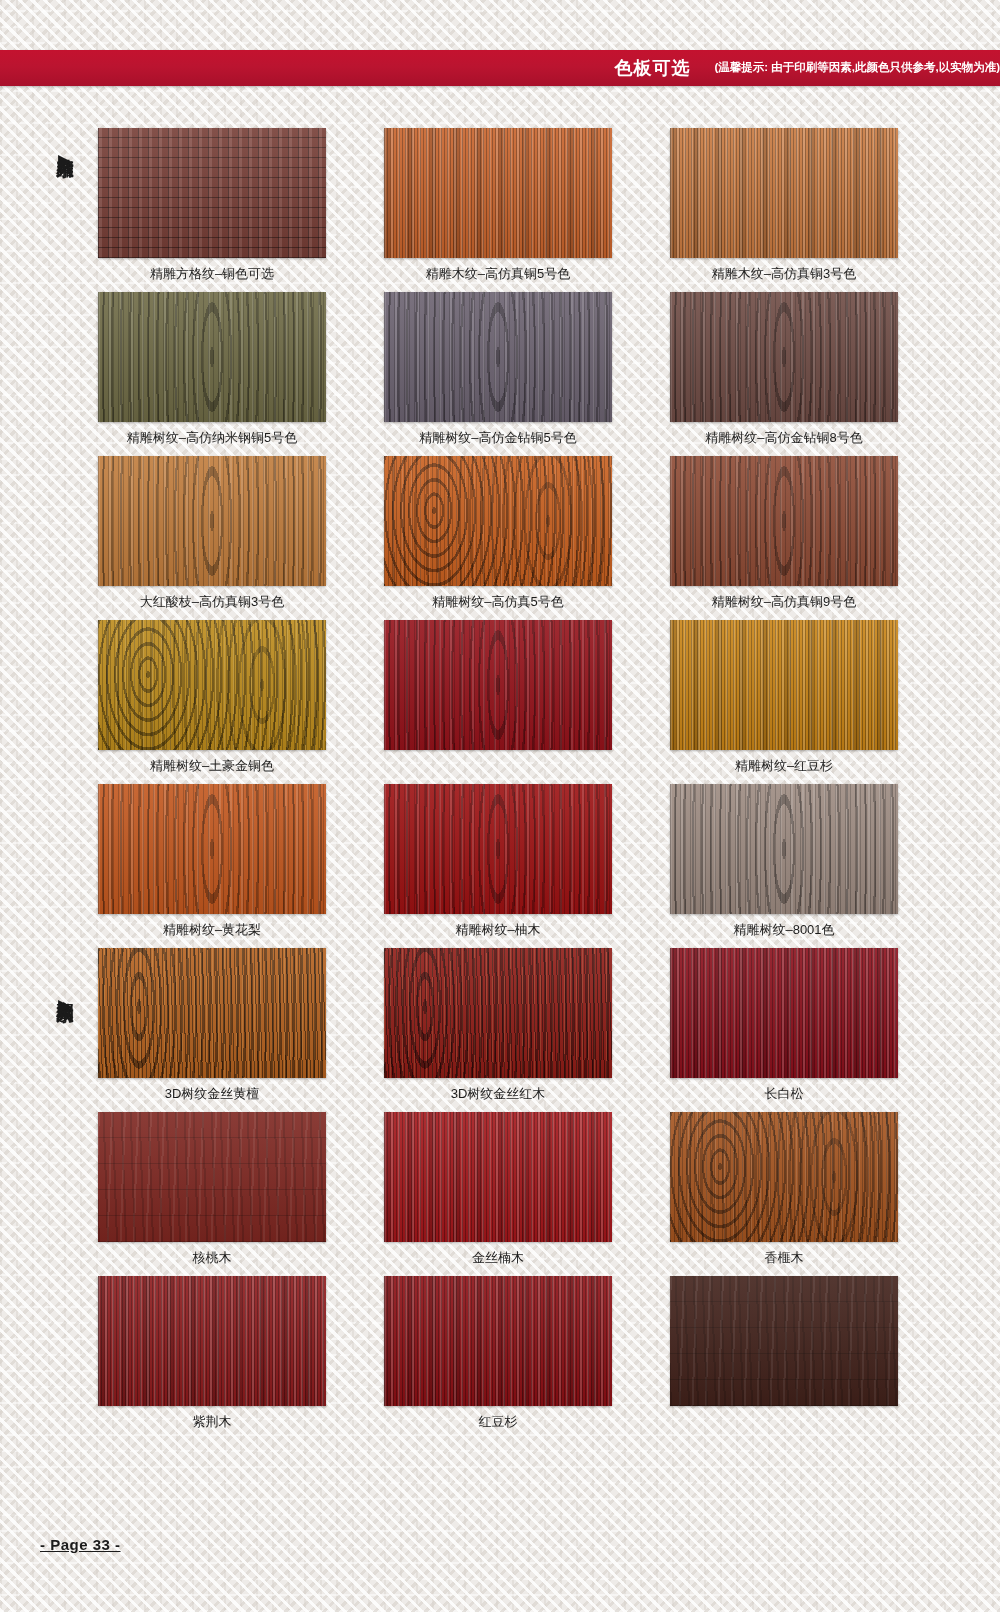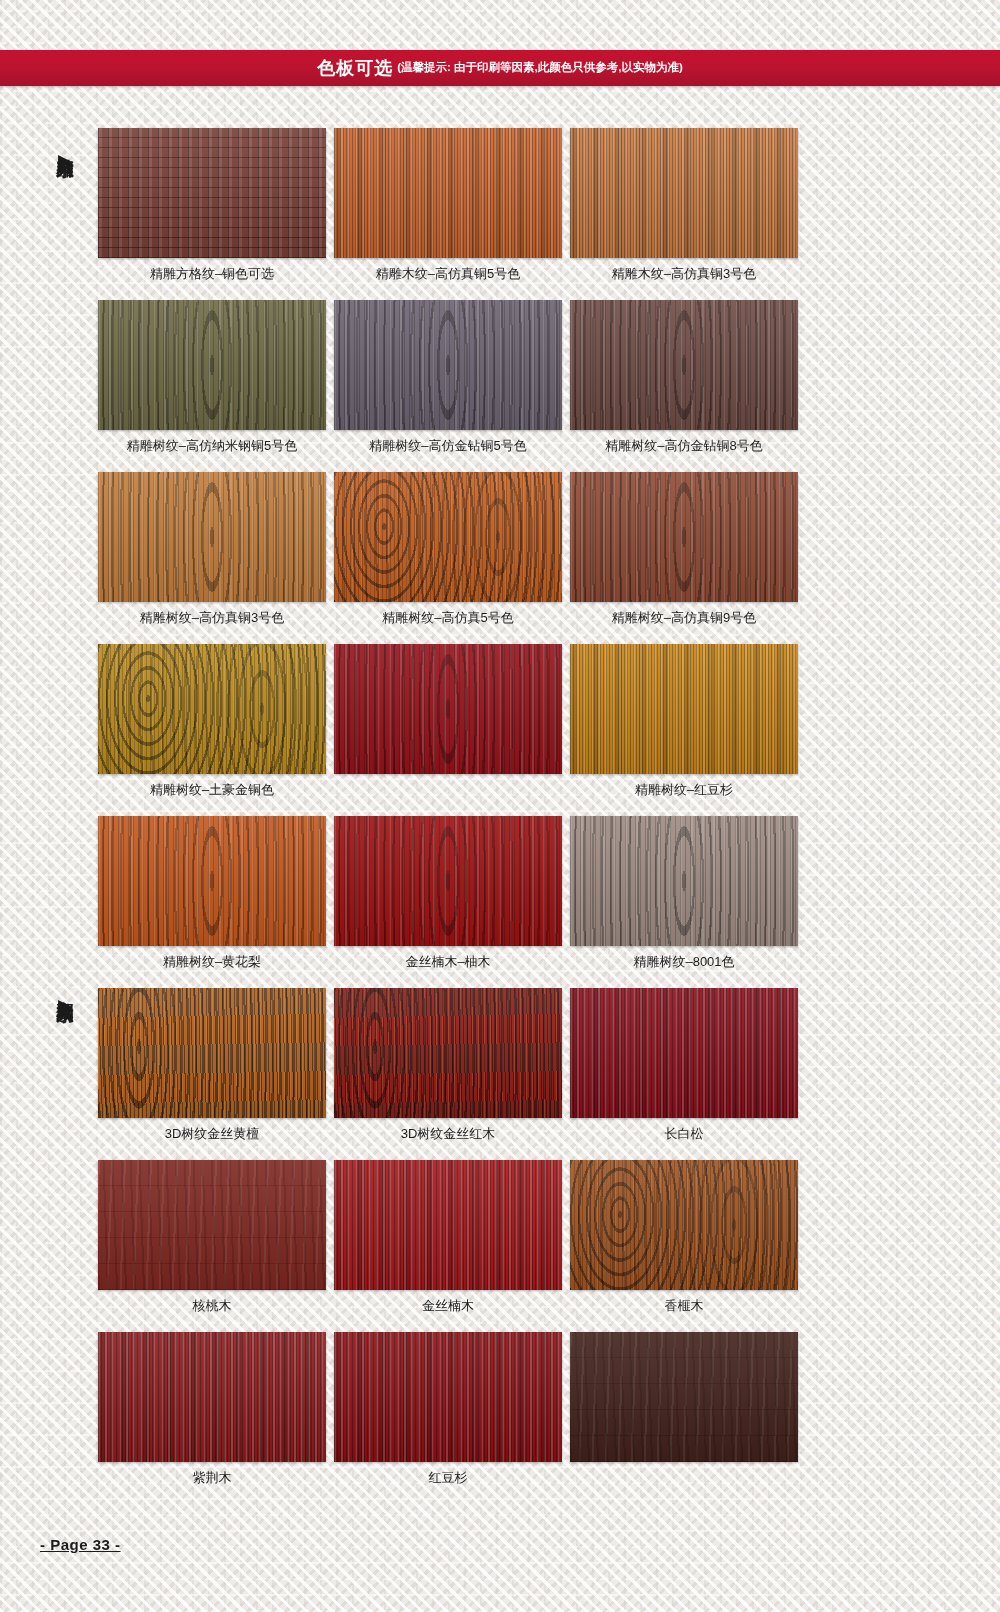--- a/index.html
+++ b/index.html
@@ -17,48 +17,48 @@
     background-image:
       repeating-linear-gradient(45deg, rgba(255,255,255,.85) 0 3px, rgba(0,0,0,0) 3px 9px),
       repeating-linear-gradient(-45deg, rgba(214,208,201,.55) 0 3px, rgba(0,0,0,0) 3px 9px),
       repeating-linear-gradient(0deg, rgba(255,255,255,.5) 0 2px, rgba(0,0,0,0) 2px 16px),
       repeating-linear-gradient(90deg, rgba(209,203,196,.35) 0 2px, rgba(0,0,0,0) 2px 16px);
   }
   
   .banner{
     position:absolute;left:0;top:50px;width:1000px;height:36px;
     background:linear-gradient(180deg,#c4122f 0%,#bb1430 45%,#a8102a 100%);
-    display:flex;align-items:center;justify-content:center;
+    display:flex;align-items:center;justify-content:flex-end;
     box-shadow:0 1px 2px rgba(0,0,0,.25);
   }
   .banner-title{
     color:#ffffff;font-size:18px;font-weight:bold;letter-spacing:1px;
     line-height:1;
   }
   .banner-note{
-    color:#ffffff;font-size:11.5px;font-weight:bold;margin-left:4px;
+    color:#ffffff;font-size:11.5px;font-weight:bold;margin-left:24px;
     line-height:1;
   }
   
   .series-label{
     position:absolute;
     width:34px;
     display:flex;flex-direction:column;align-items:center;
     color:#1b1b1b;font-weight:bold;font-size:17px;line-height:1.12;
     letter-spacing:1px;
   }
   .series-label .chars{writing-mode:vertical-rl;text-orientation:upright;}
   .series-label .arrow{font-size:17px;margin-top:3px;line-height:1;}
   #series-1{left:48px;top:145px;}
   #series-2{left:48px;top:988px;}
   
   .grid{
     position:absolute;left:98px;top:128px;width:800px;
     display:grid;grid-template-columns:repeat(3,228px);
-    column-gap:58px;row-gap:0px;gap:8px;
+    column-gap:58px;row-gap:0px;
   }
   .cell{width:228px;}
   .swatch{
     width:228px;height:130px;
     box-shadow:0 1px 2px rgba(0,0,0,.28);
     position:relative;overflow:hidden;
   }
   .swatch::after{
     content:"";position:absolute;inset:0;
     background:linear-gradient(180deg,rgba(255,255,255,.10),rgba(0,0,0,.10));
@@ -160,21 +160,21 @@
       <div class="cell">
         <div class="swatch tx-wave" style="background-color: rgb(107, 98, 112);"></div>
         <div class="caption">精雕树纹–高仿金钻铜5号色</div>
       </div>
       <div class="cell">
         <div class="swatch tx-wave" style="background-color: rgb(110, 75, 68);"></div>
         <div class="caption">精雕树纹–高仿金钻铜8号色</div>
       </div>
       <div class="cell">
         <div class="swatch tx-wave" style="background-color: rgb(192, 124, 60);"></div>
-        <div class="caption">精雕树纹–高仿真铜3号色</div>
+        <div class="caption">大红酸枝–高仿真铜3号色</div>
       </div>
       <div class="cell">
         <div class="swatch tx-knot" style="background-color: rgb(200, 96, 31);"></div>
         <div class="caption">精雕树纹–高仿真5号色</div>
       </div>
       <div class="cell">
         <div class="swatch tx-wave" style="background-color: rgb(141, 74, 52);"></div>
         <div class="caption">精雕树纹–高仿真铜9号色</div>
       </div>
       <div class="cell">
@@ -187,21 +187,21 @@
       <div class="cell">
         <div class="swatch tx-vgrain" style="background-color: rgb(201, 132, 21);"></div>
         <div class="caption">精雕树纹–红豆杉</div>
       </div>
       <div class="cell">
         <div class="swatch tx-wave" style="background-color: rgb(194, 87, 30);"></div>
         <div class="caption">精雕树纹–黄花梨</div>
       </div>
       <div class="cell">
         <div class="swatch tx-wave" style="background-color: rgb(156, 17, 18);"></div>
-        <div class="caption">金丝楠木–柚木</div>
+        <div class="caption">精雕树纹–柚木</div>
       </div>
       <div class="cell">
         <div class="swatch tx-wave" style="background-color: rgb(156, 138, 128);"></div>
         <div class="caption">精雕树纹–8001色</div>
       </div>
       <div class="cell">
         <div class="swatch tx-3d" style="background-color: rgb(179, 97, 31);"></div>
         <div class="caption">3D树纹金丝黄檀</div>
       </div>
       <div class="cell">

